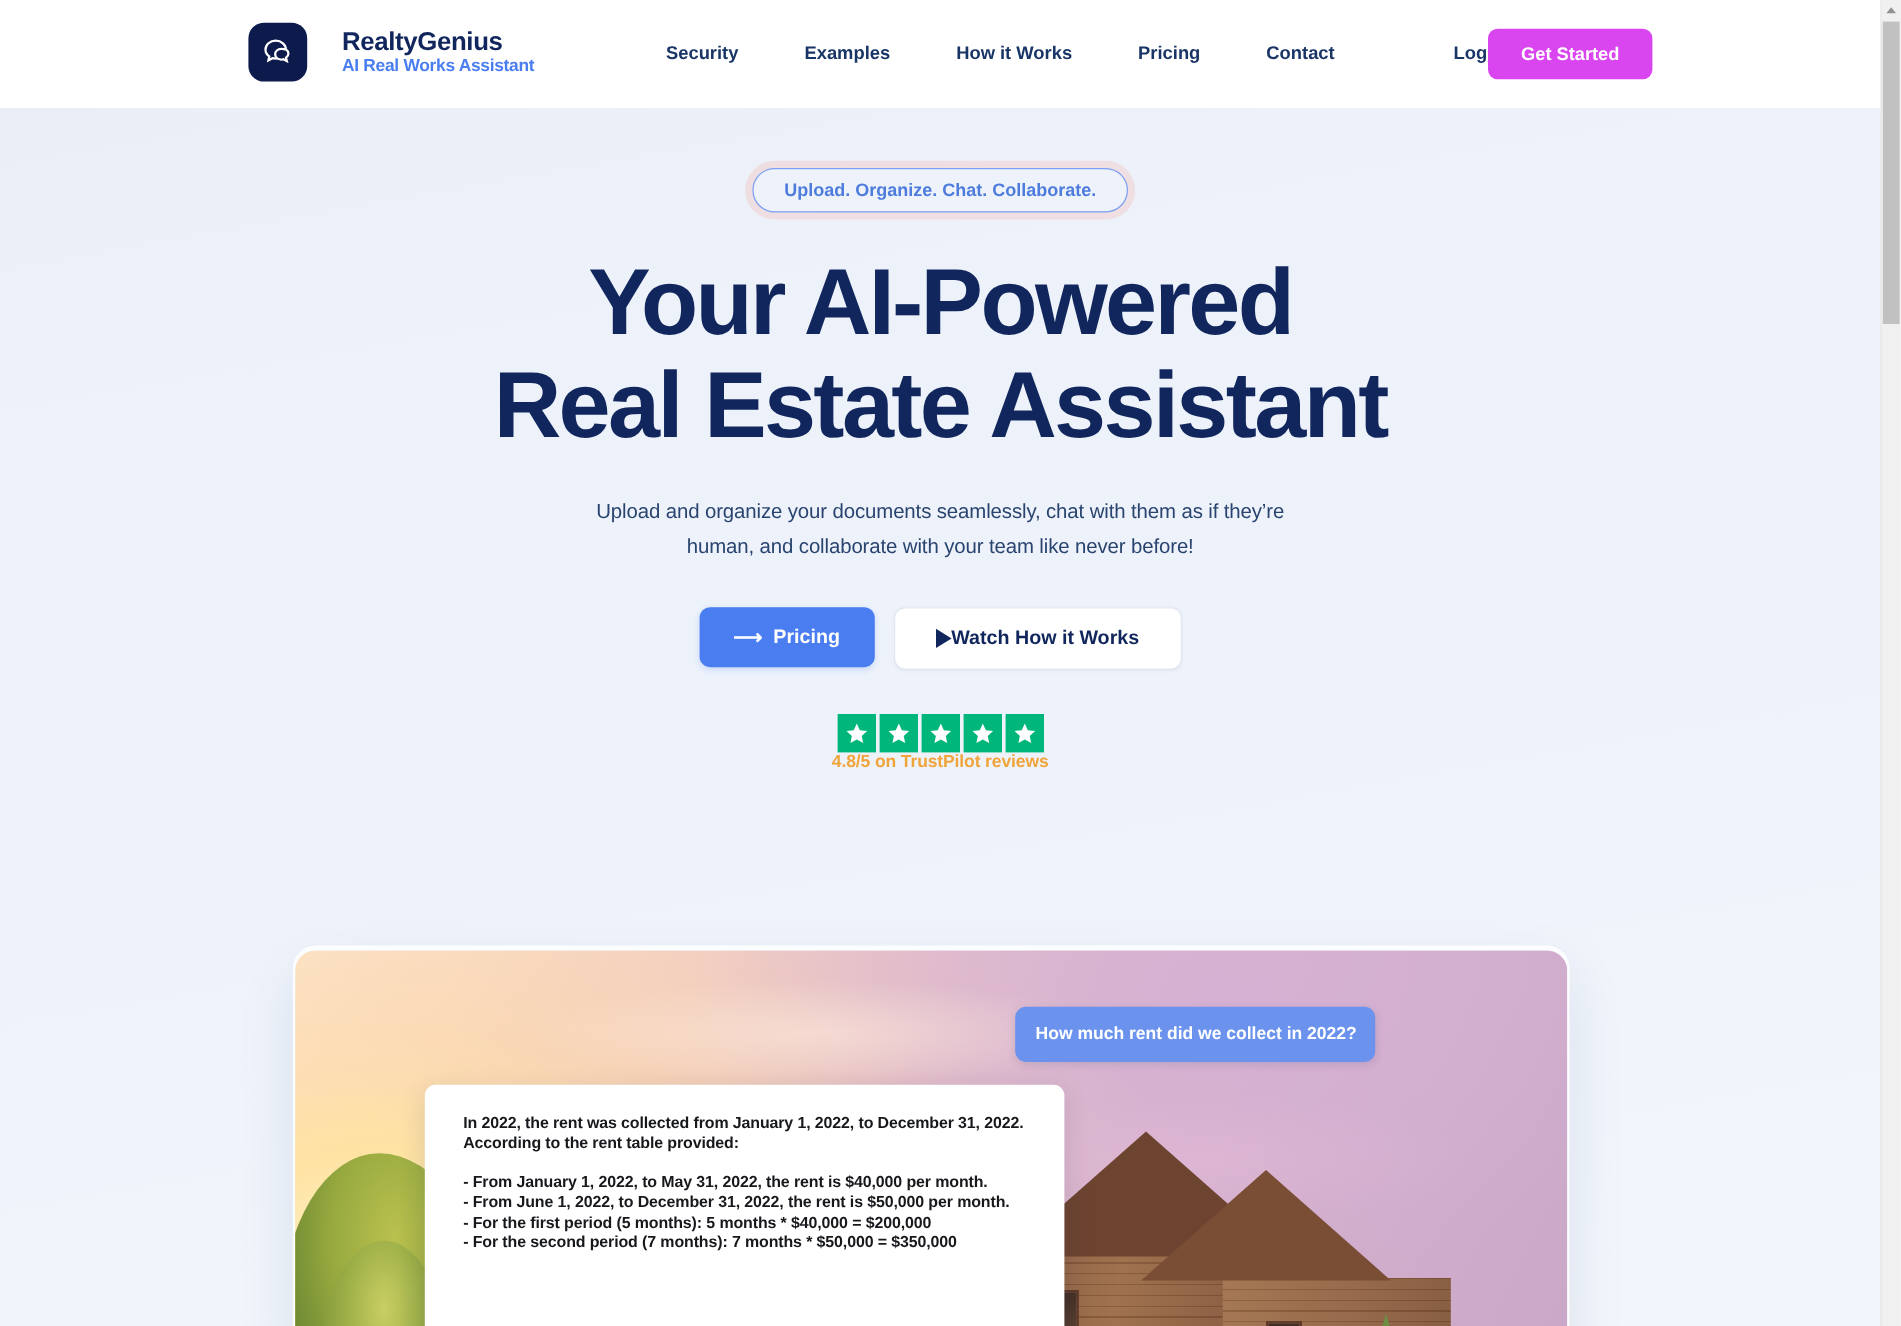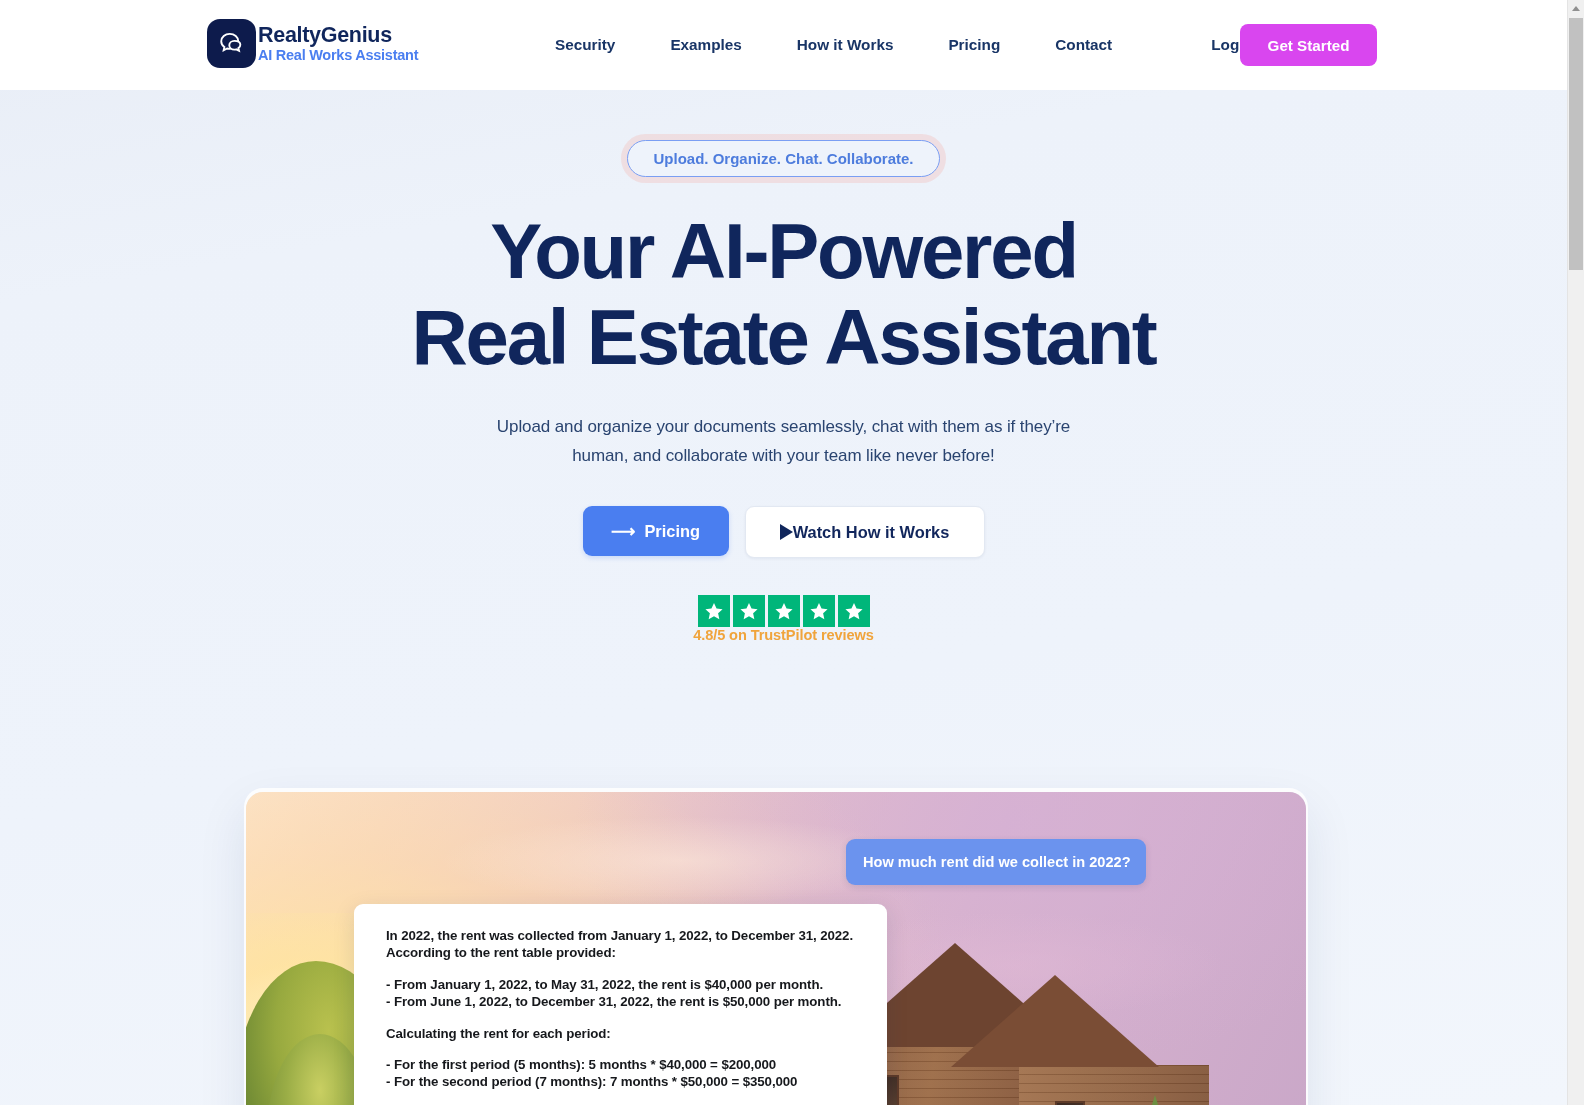--- a/index.html
+++ b/index.html
@@ -44,21 +44,21 @@
   
   #header {
     position:relative;
     height:90px;
     background:#ffffff;
     display:flex; align-items:center;
     z-index:20;
   }
   #brand {
     position:absolute; left:207px; top:19px;
-    display:flex; align-items:center; gap:2px;
+    display:flex; align-items:center; gap:29px;
   }
   #logo-mark {
     width:49px; height:49px; border-radius:13px;
     background:#0d1b4c;
     display:flex; align-items:center; justify-content:center;
     flex:none;
   }
   #brand-text { display:flex; flex-direction:column; line-height:1.08; }
   #brand-name {
     font-size:21.5px; font-weight:700; color:#10265c; letter-spacing:-0.3px;
@@ -401,21 +401,20 @@
       <div class="conifer" id="con2" style="--w:34px;--h:108px;">
           <i></i>
         </div>
 
       <div id="q-bubble">How much rent did we collect in 2022?</div>
 
       <div id="a-card">
         <p>In 2022, the rent was collected from January 1, 2022, to December 31, 2022. According to the rent table provided:</p>
         <p class="tight">- From January 1, 2022, to May 31, 2022, the rent is $40,000 per month.</p>
         <p class="tight">- From June 1, 2022, to December 31, 2022, the rent is $50,000 per month.</p>
-        <p>Calculating the rent for each period:</p>
         <p class="tight">- For the first period (5 months): 5 months * $40,000 = $200,000</p>
         <p class="tight">- For the second period (7 months): 7 months * $50,000 = $350,000</p>
 
       </div>
     </div>
   </div>
 </div>
 
 <div id="scrollbar">
   <div id="sb-up">

